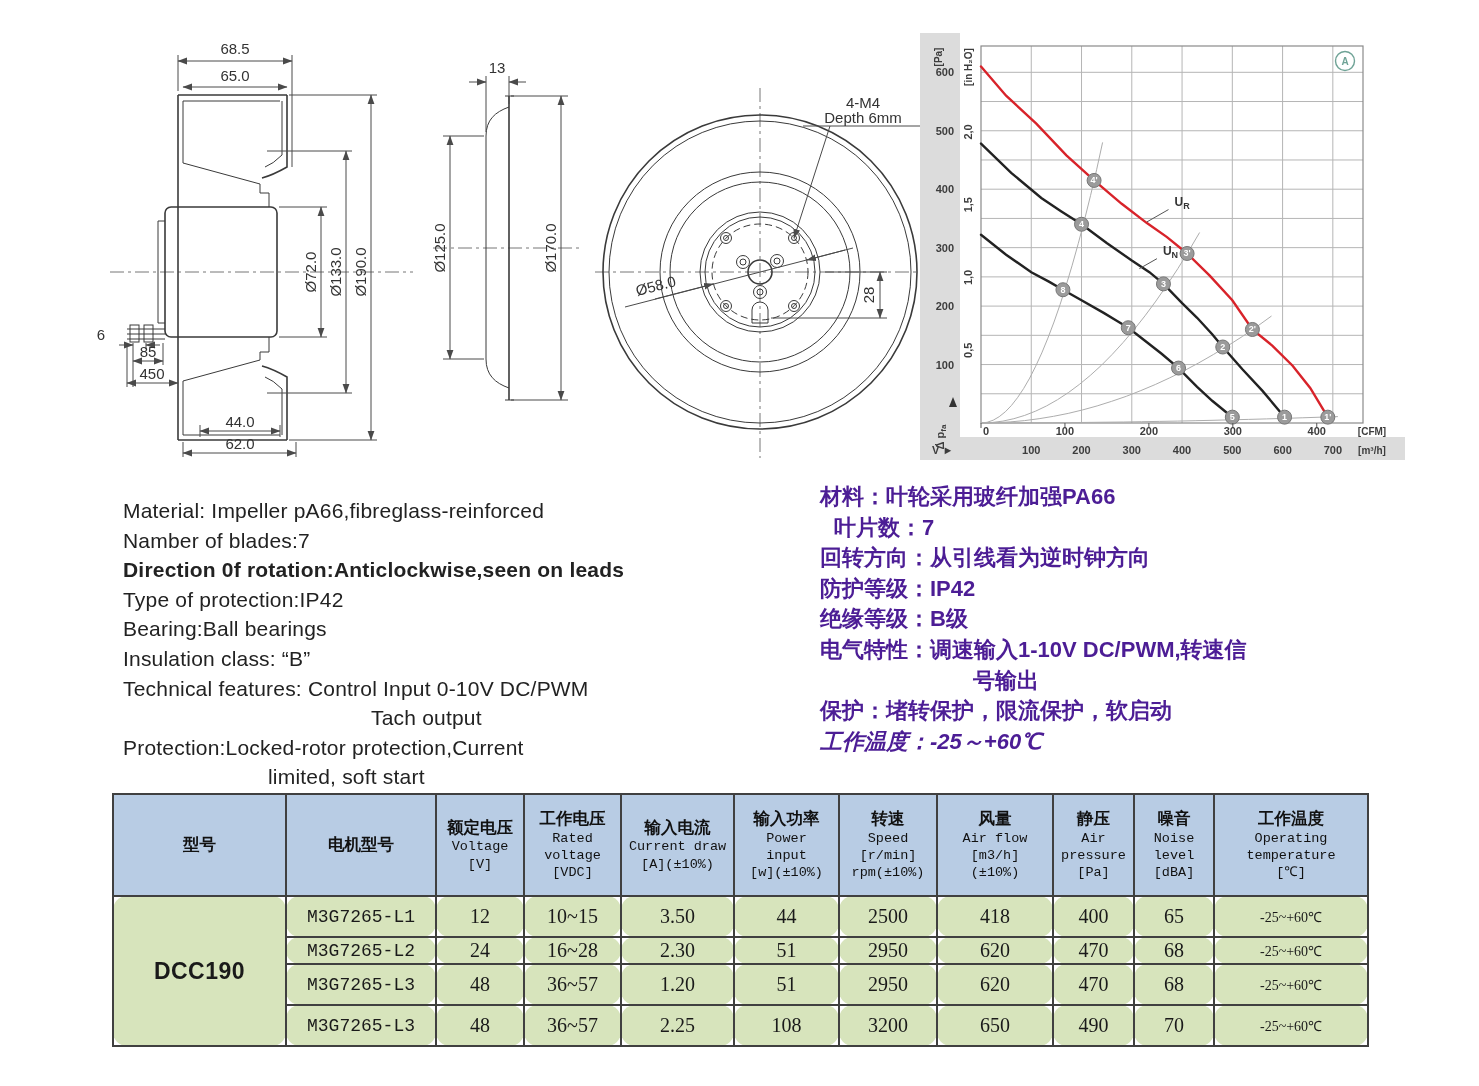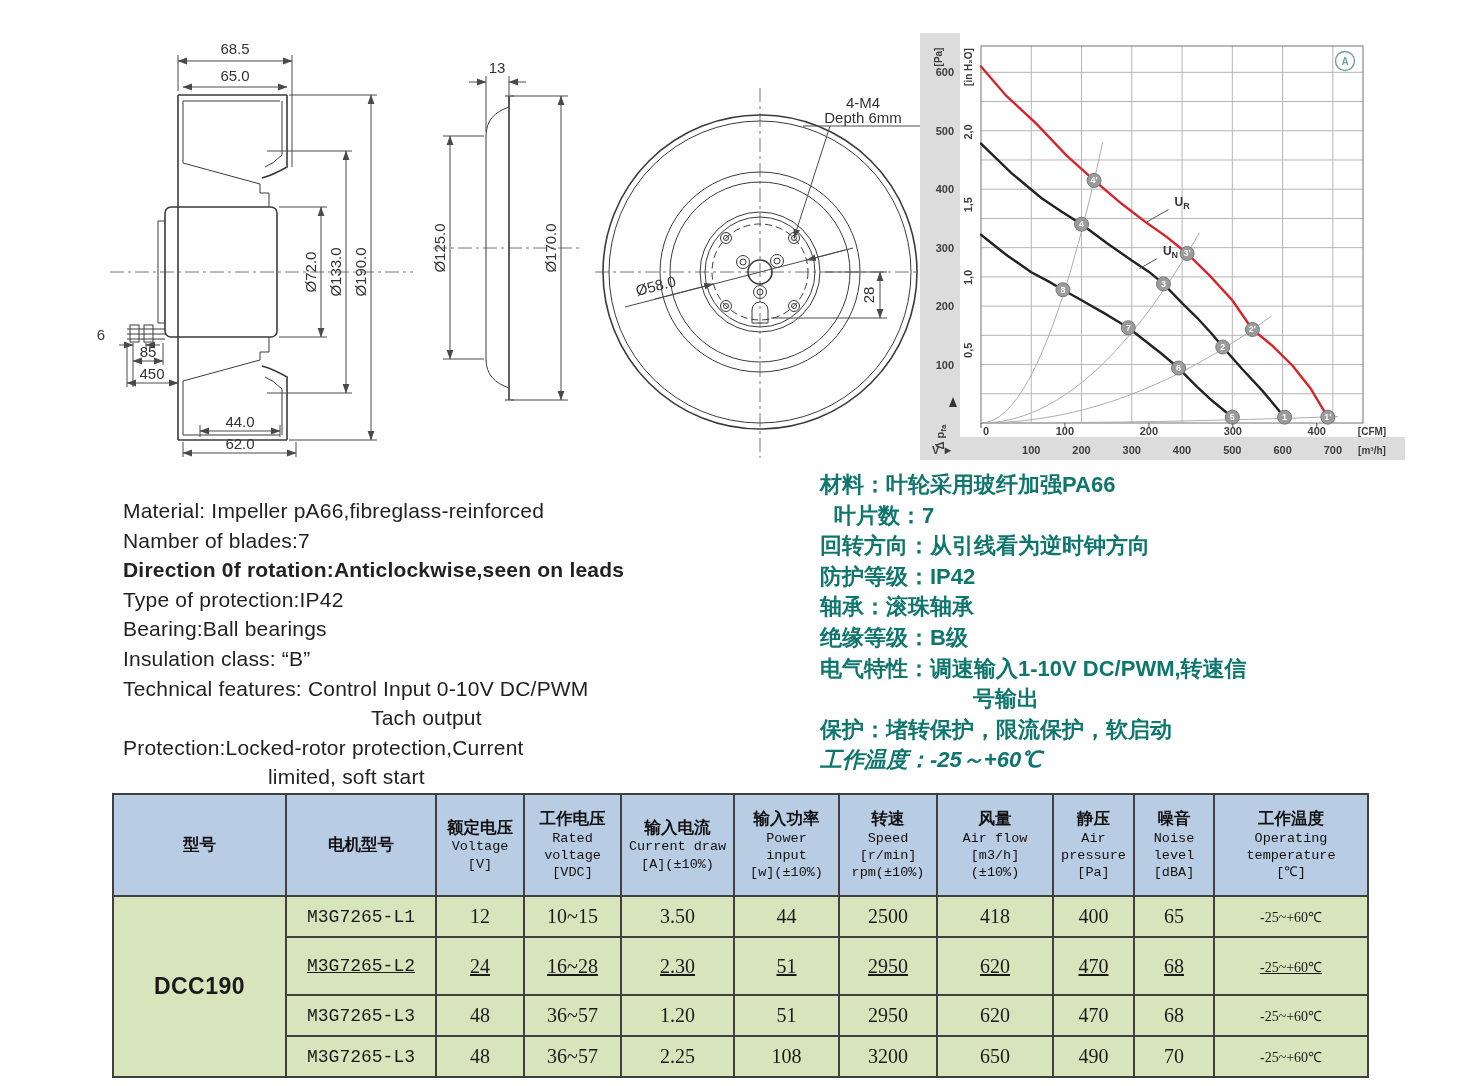--- a/index.html
+++ b/index.html
@@ -7,26 +7,26 @@
   .abs{position:absolute;}
   
   svg text{font-family:"Liberation Sans",sans-serif;}
   .ol{stroke:#3a3a3a;stroke-width:1.6;fill:none;}
   .ol2{stroke:#3a3a3a;stroke-width:1;fill:none;}
   .dim{stroke:#4a4a4a;stroke-width:1;fill:none;}
   .cl{stroke:#777;stroke-width:1;fill:none;stroke-dasharray:14 4 3 4;}
   .dimtxt{font-size:15px;fill:#333;}
   
   .specs-en{font-size:21px;line-height:29.6px;letter-spacing:.2px;color:#222;}
-  .specs-zh{font-size:22px;line-height:30.6px;font-weight:bold;color:#0f766e;}
+  .specs-zh{font-size:22px;line-height:30.6px;font-weight:bold;color:#4c1d95;margin-top:12px;}
   
   table{border-collapse:collapse;table-layout:fixed;}
   th,td{border:2px solid #404040;text-align:center;vertical-align:middle;padding:0 2px;overflow:hidden;}
   thead th{background:#b8cce4;font-weight:normal;}
-  tbody td{background:#d7e4bc;}
+  tbody td{background:#d7e4bc;border-radius:14px;}
   .h-zh{font-size:16.5px;font-weight:bold;color:#111;line-height:1.3;}
   .h-en{font-family:"Liberation Mono",monospace;font-size:13.5px;color:#111;line-height:1.28;}
   .cell-model{font-family:"Liberation Mono",monospace;font-size:18px;}
   .cell-num{font-family:"Liberation Serif",serif;font-size:20px;}
   .cell-temp{font-family:"Liberation Serif",serif;font-size:14px;}
   .model-cell{font-size:23px;font-weight:bold;letter-spacing:.5px;}
   
   .ctick{font-size:11px;font-weight:bold;fill:#3d3d3d;}
   .cunit{font-size:10px;font-weight:bold;fill:#3d3d3d;}
 </style>
@@ -322,21 +322,20 @@
     <div style="padding-left: 248px;">Tach output</div>
     <div style="padding-left: 0px;">Protection:Locked-rotor protection,Current</div>
     <div style="padding-left: 145px;">limited, soft start</div>
     <div style="padding-left: 0px;">Amb.Temp: -25~+60℃</div>
   </div>
 <div id="specs-zh" class="abs specs-zh" style="left:820px;top:470px;width:650px;">
     <div style="padding-left: 0px;">材料：叶轮采用玻纤加强PA66</div>
     <div style="padding-left: 14px;">叶片数：7</div>
     <div style="padding-left: 0px;">回转方向：从引线看为逆时钟方向</div>
     <div style="padding-left: 0px;">防护等级：IP42</div>
-    <div style="padding-left: 0px;">轴承：滚珠轴承</div>
     <div style="padding-left: 0px;">绝缘等级：B级</div>
     <div style="padding-left: 0px;">电气特性：调速输入1-10V DC/PWM,转速信</div>
     <div style="padding-left: 153px;">号输出</div>
     <div style="padding-left: 0px;">保护：堵转保护，限流保护，软启动</div>
     <div style="padding-left: 0px; font-style: italic;">工作温度：-25～+60℃</div>
   </div>
 
 <table id="spec-table" class="abs" style="left:112px;top:793px;width:1255px;">
   <colgroup>
     <col style="width:173px">
@@ -420,21 +419,21 @@
         <td class="cell-num">12</td>
         <td class="cell-num">10~15</td>
         <td class="cell-num">3.50</td>
         <td class="cell-num">44</td>
         <td class="cell-num">2500</td>
         <td class="cell-num">418</td>
         <td class="cell-num">400</td>
         <td class="cell-num">65</td>
         <td class="cell-temp">-25~+60℃</td>
       </tr>
-      <tr style="height: 58px; text-decoration: underline;">
+      <tr style="height: 27px;">
         <td class="cell-model">M3G7265-L2</td>
         <td class="cell-num">24</td>
         <td class="cell-num">16~28</td>
         <td class="cell-num">2.30</td>
         <td class="cell-num">51</td>
         <td class="cell-num">2950</td>
         <td class="cell-num">620</td>
         <td class="cell-num">470</td>
         <td class="cell-num">68</td>
         <td class="cell-temp">-25~+60℃</td>

